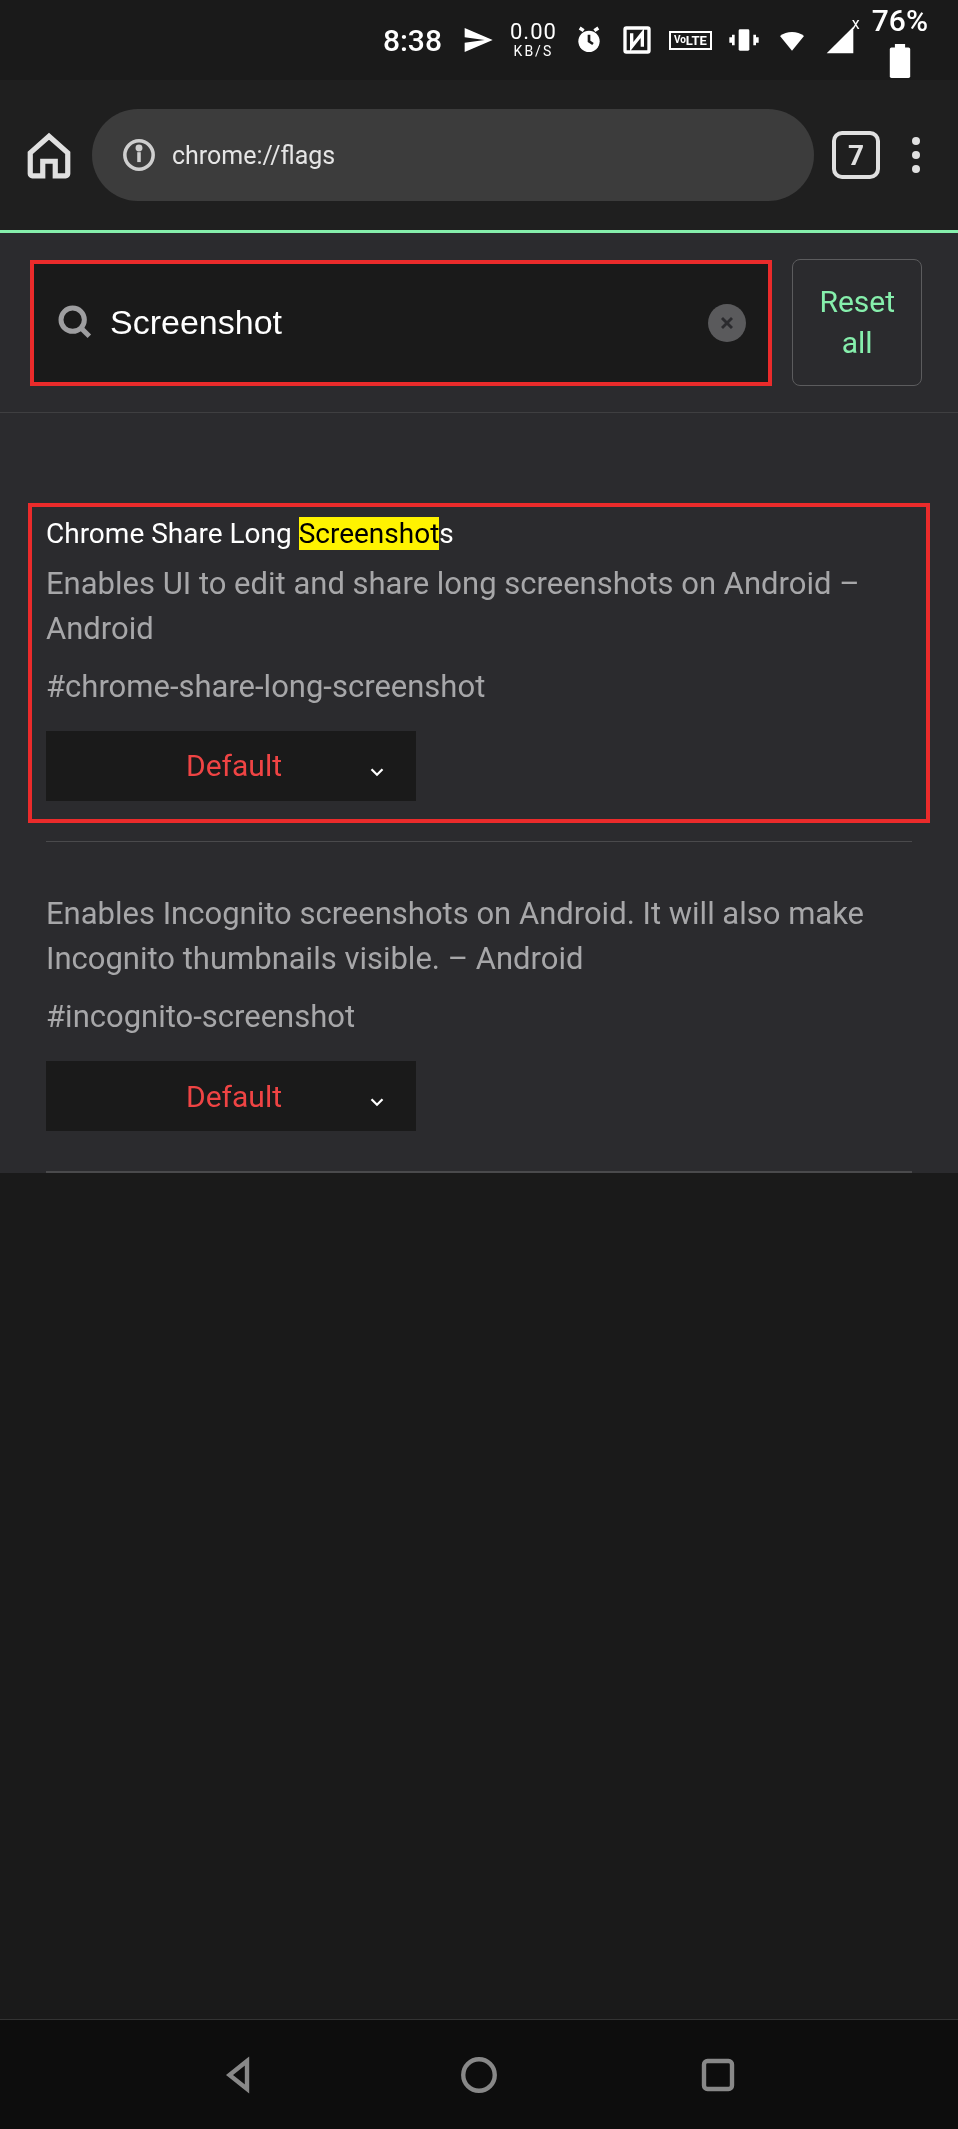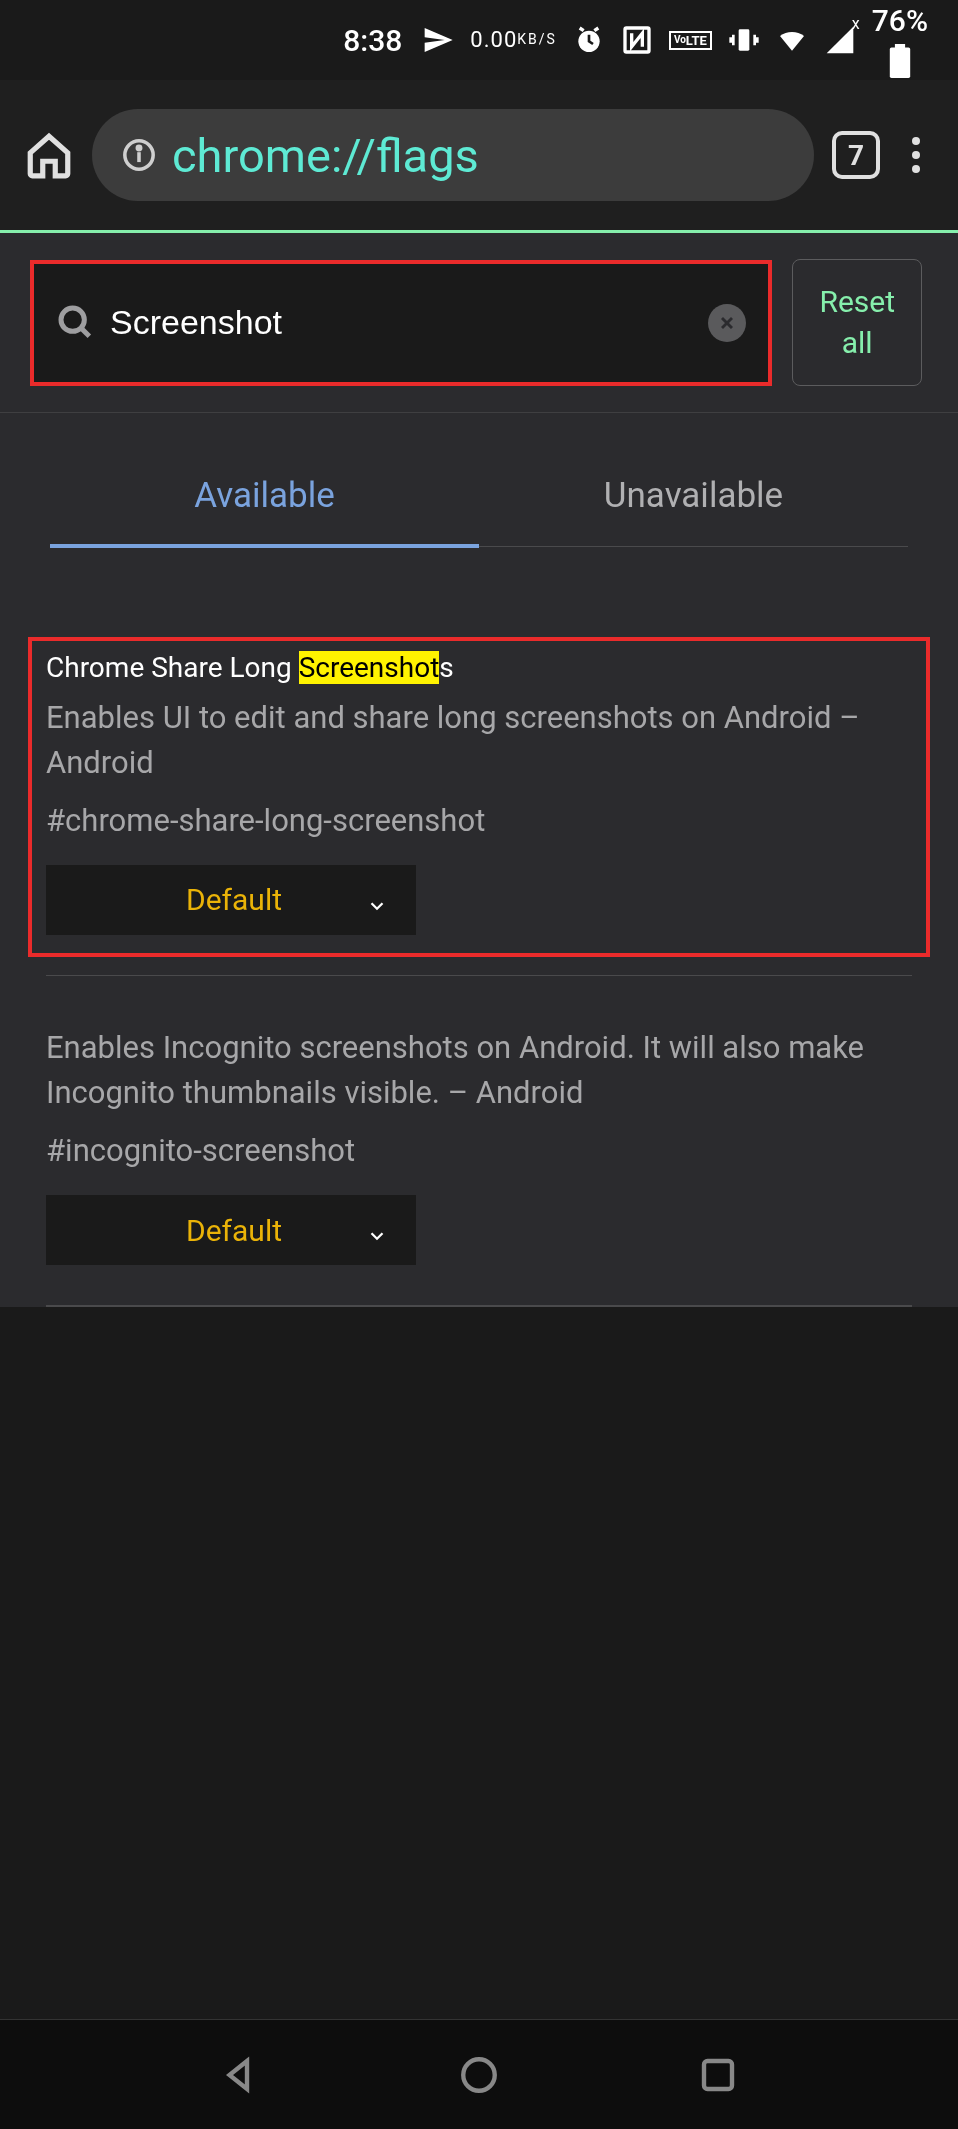--- a/index.html
+++ b/index.html
@@ -26,20 +26,21 @@
     gap: 16px;
     color: #fff;
     font-size: 30px;
   }
   .status-time {
     font-weight: 500;
     margin-right: 4px;
   }
   .status-kbs-wrap {
     display: flex;
+    flex-direction: column;
     align-items: center;
     line-height: 1.1;
   }
   .status-kbs-top { font-size: 22px; letter-spacing: 1px; }
   .status-kbs-bot { font-size: 14px; letter-spacing: 2px; }
   .status-icon {
     width: 32px;
     height: 32px;
     display: flex;
     align-items: center;
@@ -86,22 +87,22 @@
     align-items: center;
     padding: 0 30px;
     gap: 16px;
   }
   .info-icon {
     width: 34px;
     height: 34px;
     flex-shrink: 0;
   }
   .url-text {
-    color: #5eead4;
-    font-size: 47px;
+    color: #e5e5e5;
+    font-size: 25px;
   }
   .tab-count-box {
     width: 48px;
     height: 48px;
     border: 4px solid #e0e0e0;
     border-radius: 10px;
     display: flex;
     align-items: center;
     justify-content: center;
     font-size: 28px;
@@ -231,21 +232,21 @@
     display: inline-block;
   }
   .flag-select {
     background: #1a1a1a;
     width: 370px;
     height: 70px;
     display: flex;
     align-items: center;
     justify-content: center;
     gap: 110px;
-    color: #eab308;
+    color: #ef4444;
     font-size: 30px;
     position: relative;
     padding-right: 30px;
     padding-left: 36px;
   }
   .chevron {
     position: absolute;
     right: 28px;
     width: 22px;
     height: 22px;
@@ -375,24 +376,20 @@
             <line x1="18" y1="6" x2="6" y2="18"></line>
           </svg>
       </span>
     </div>
     <div class="reset-btn">
       <div>Reset</div>
       <div>all</div>
     </div>
   </div>
 
-  <div class="tabs">
-    <div class="tab active">Available</div>
-    <div class="tab">Unavailable</div>
-  </div>
 
   <div class="flags-list">
 
     <div class="flag-card selected">
       <div class="flag-title">
         <span>Chrome Share Long </span><mark>Screenshot</mark><span>s</span>
       </div>
       <div class="flag-desc">Enables UI to edit and share long screenshots on Android – Android</div>
       <span class="flag-hash">#chrome-share-long-screenshot</span>
       <div class="flag-select">

